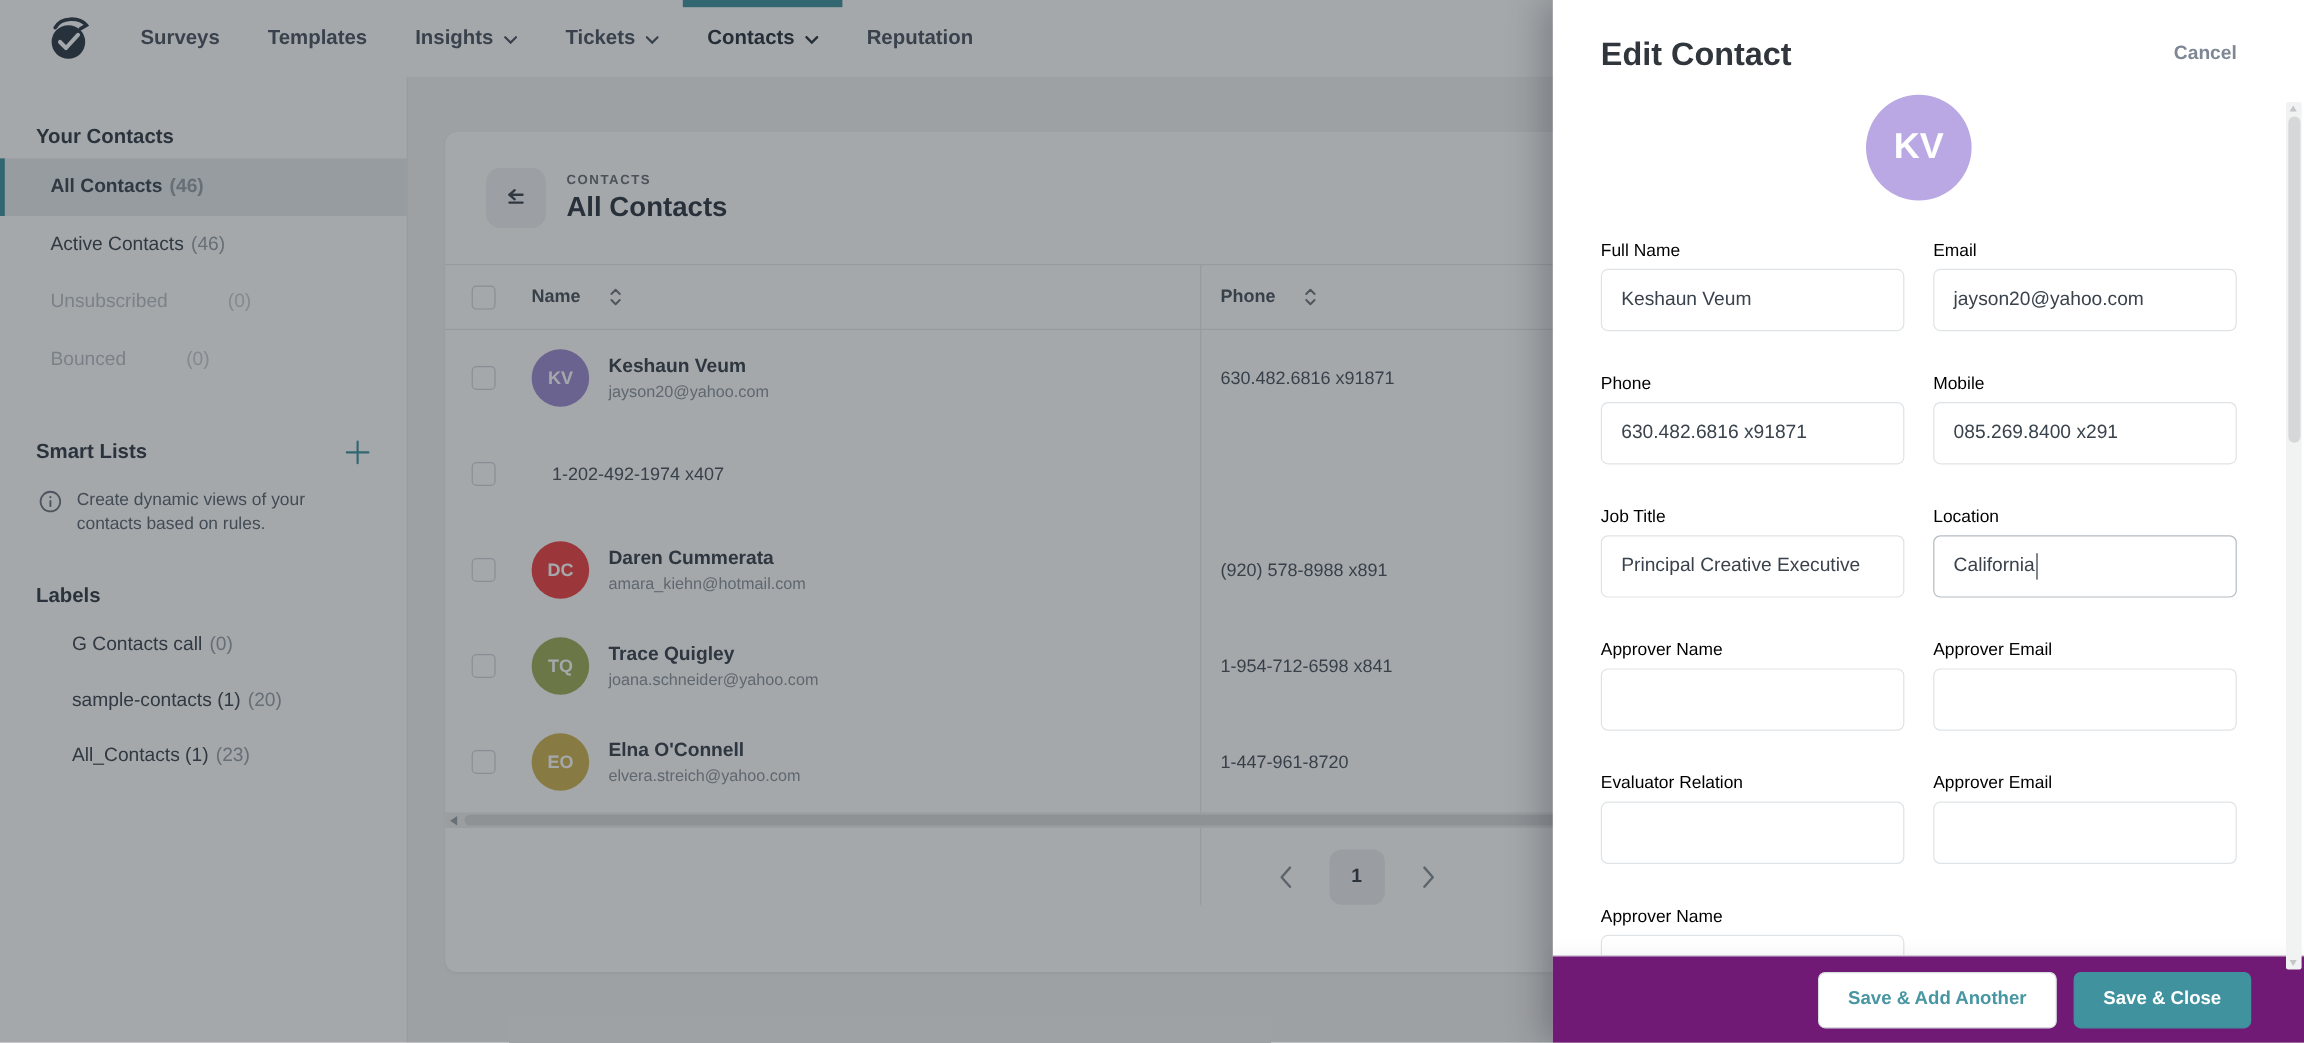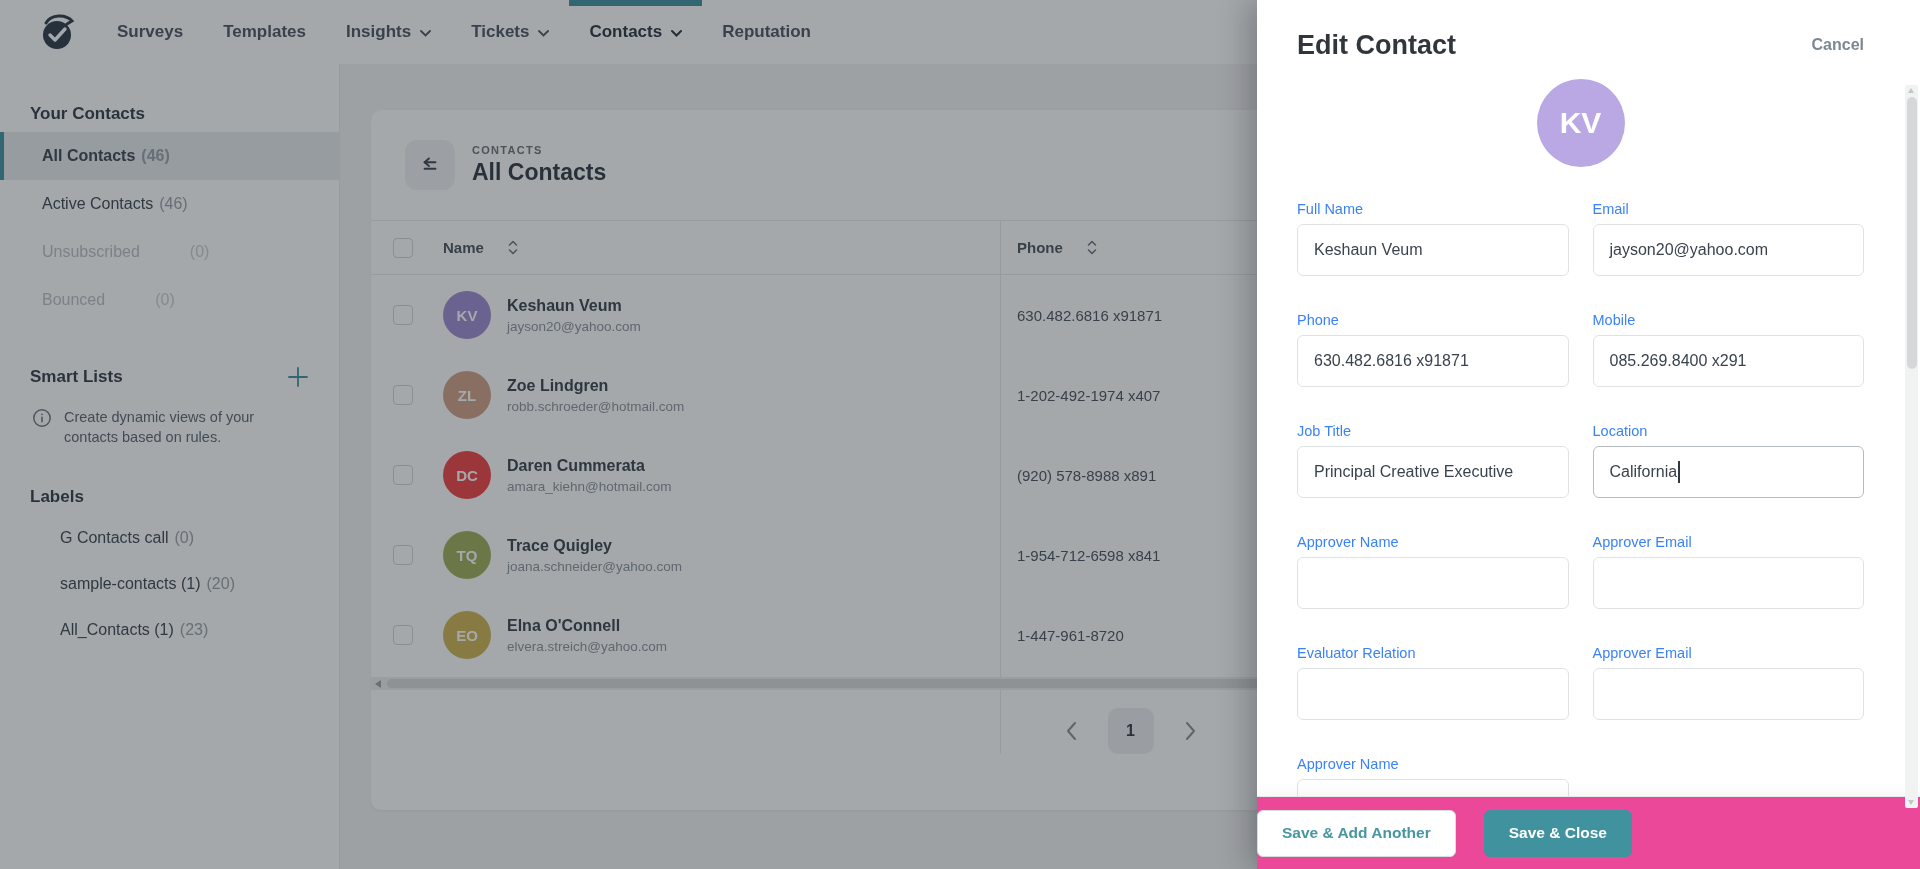--- a/index.html
+++ b/index.html
@@ -64,36 +64,36 @@
   .hscroll .thumb{position:absolute;left:16px;right:4px;top:2px;height:9px;border-radius:5px;background:#d9dadb;}
 
   .pagination{display:flex;align-items:center;justify-content:center;gap:30px;margin-top:18px;}
   .pg-btn{cursor:pointer;display:flex;align-items:center;}
   .pg-num{width:46px;height:46px;border-radius:10px;background:#ededee;display:flex;align-items:center;justify-content:center;font-size:16px;font-weight:700;color:#333c46;cursor:pointer;}
 
   
   .overlay{position:absolute;inset:0;background:rgba(30,38,46,0.40);z-index:5;}
 
   
-  .panel{position:absolute;top:0;right:0;width:626px;height:869px;background:#ffffff;z-index:10;box-shadow:-10px 0 28px rgba(10,20,30,0.25);padding-left:37px;}
+  .panel{position:absolute;top:0;right:0;width:626px;height:869px;background:#ffffff;z-index:10;box-shadow:-10px 0 28px rgba(10,20,30,0.25);}
   .panel-body{position:absolute;inset:0 0 73px 0;overflow:hidden;padding:0 56px 0 40px;box-sizing:border-box;}
   .panel-head{display:flex;align-items:flex-start;justify-content:space-between;margin-top:30px;}
   .panel-title{font-size:27px;font-weight:800;color:#30363c;}
   .cancel-link{font-size:16px;font-weight:700;color:#7e8894;cursor:pointer;margin-top:6px;}
   .panel-avatar-wrap{display:flex;justify-content:center;margin-top:18px;}
   .panel-avatar{width:88px;height:88px;border-radius:50%;display:flex;align-items:center;justify-content:center;color:#fff;font-size:30px;font-weight:600;}
   .form-grid{display:grid;grid-template-columns:1fr 1fr;column-gap:24px;row-gap:36px;margin-top:34px;}
-  .field label{display:block;font-size:14.5px;color:#3b82f6;margin-bottom:7px;}
+  .field label{display:block;font-size:14.5px;color:#000000;margin-bottom:7px;}
   .input-box{position:relative;height:52px;border:1px solid #dfe3e6;border-radius:6px;display:flex;align-items:center;padding:0 16px;font-size:16px;color:#3a434d;background:#fff;box-sizing:border-box;cursor:text;}
   .input-box.focused{border-color:#b4bcc2;}
   .text-cursor{display:inline-block;width:1.5px;height:22px;background:#2f3842;margin-left:1px;}
   .select-box{cursor:pointer;}
   .select-box .chev{position:absolute;right:14px;top:50%;transform:translateY(-50%);}
 
-  .panel-footer{position:absolute;left:0;right:0;bottom:0;height:73px;background:#ec4899;border-top:1px solid #e9eaeb;box-shadow:0 -4px 12px rgba(0,0,0,0.04);display:flex;align-items:center;gap:28px;padding-right:44px;box-sizing:border-box;z-index:3;}
+  .panel-footer{position:absolute;left:0;right:0;bottom:0;height:73px;background:#701a75;border-top:1px solid #e9eaeb;box-shadow:0 -4px 12px rgba(0,0,0,0.04);display:flex;align-items:center;justify-content:flex-end;gap:14px;padding-right:44px;box-sizing:border-box;z-index:3;}
   .btn{height:47px;border-radius:6px;font-size:15.5px;font-weight:700;display:flex;align-items:center;justify-content:center;cursor:pointer;padding:0 24px;box-sizing:border-box;font-family:inherit;}
   .btn-outline{background:#ffffff;border:1px solid #d8dde0;color:#4796a2;}
   .btn-solid{background:#40929e;border:1px solid #40929e;color:#ffffff;}
 
   .vscroll{position:absolute;top:85px;right:2px;width:13px;height:723px;background:#f1f2f2;border-radius:2px;z-index:4;}
   .vscroll .up,.vscroll .down{position:absolute;left:3px;width:0;height:0;border-left:3.5px solid transparent;border-right:3.5px solid transparent;}
   .vscroll .up{top:3px;border-bottom:5px solid #c2c6c9;}
   .vscroll .down{bottom:3px;border-top:5px solid #c2c6c9;}
   .vscroll .vthumb{position:absolute;top:12px;left:1.5px;width:10px;height:272px;background:#d5d7d8;border-radius:5px;}
 </style>
@@ -260,27 +260,20 @@
                     <div class="nm">Keshaun Veum</div>
                      <div class="em">jayson20@yahoo.com</div>
                   </div>
               </div>
               <div class="ph">630.482.6816 x91871</div>
             </div>
             <div class="t-row">
               <div>
                   <div class="cb"></div>
                 </div>
-              <div class="name-cell">
-                <div class="avatar" style="background-color: rgb(207, 161, 132);">ZL</div>
-                <div>
-                    <div class="nm">Zoe Lindgren</div>
-                     <div class="em">robb.schroeder@hotmail.com</div>
-                  </div>
-              </div>
               <div class="ph">1-202-492-1974 x407</div>
             </div>
             <div class="t-row">
               <div>
                   <div class="cb"></div>
                 </div>
               <div class="name-cell">
                 <div class="avatar" style="background-color: #ef4444;">DC</div>
                 <div>
                     <div class="nm">Daren Cummerata</div>

